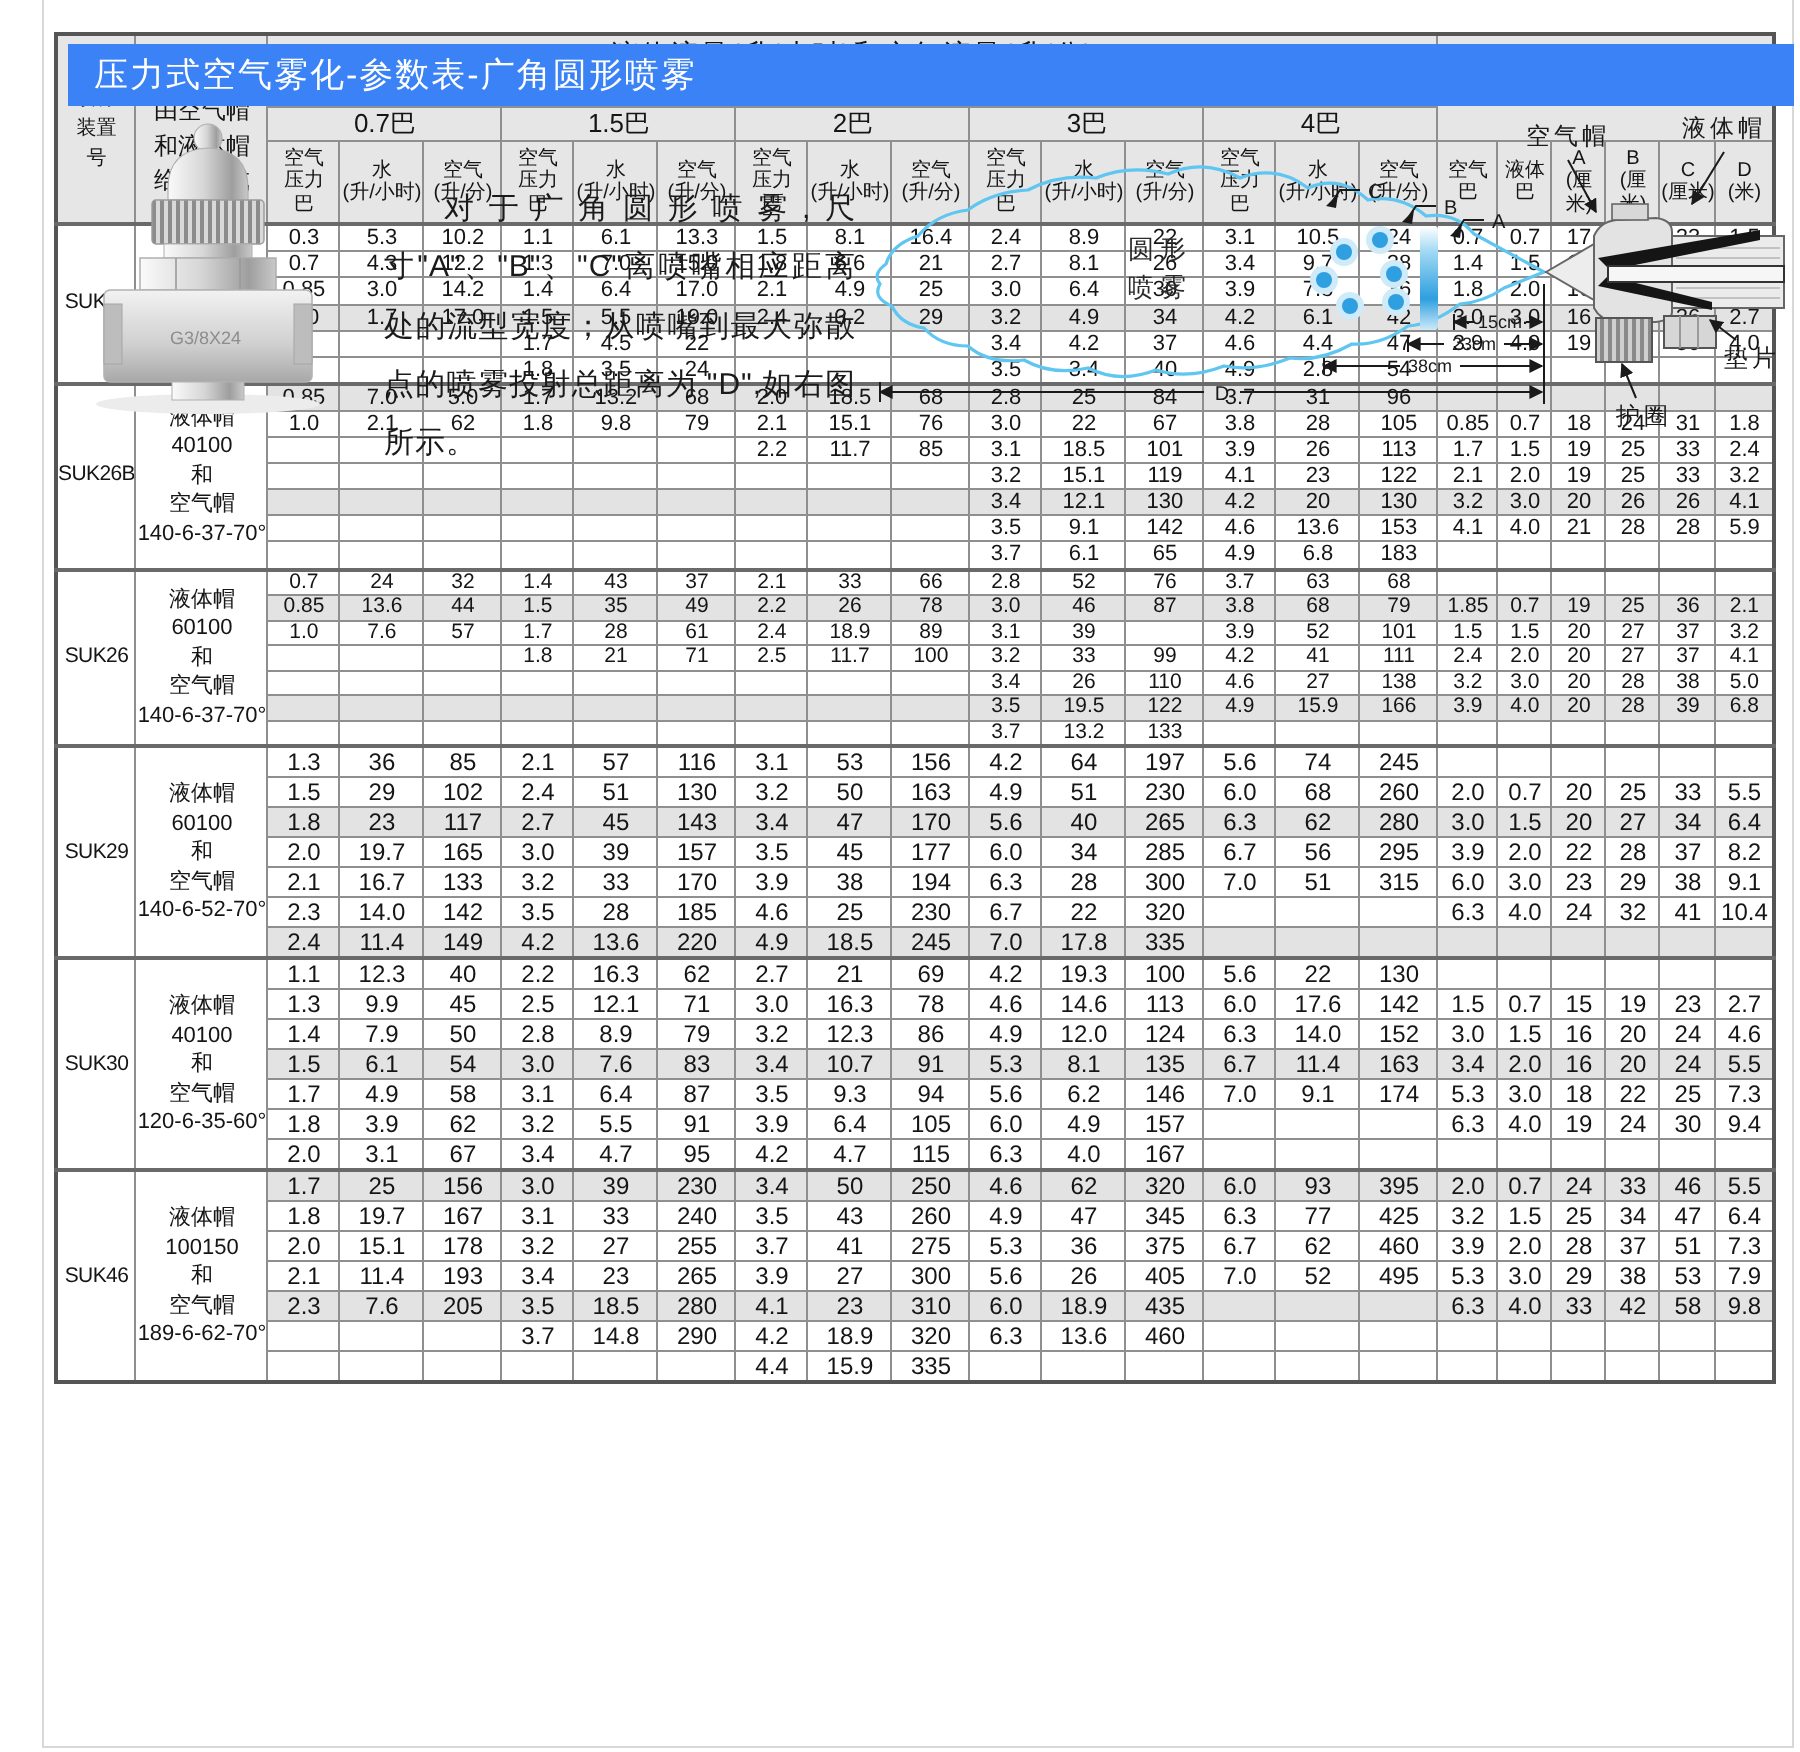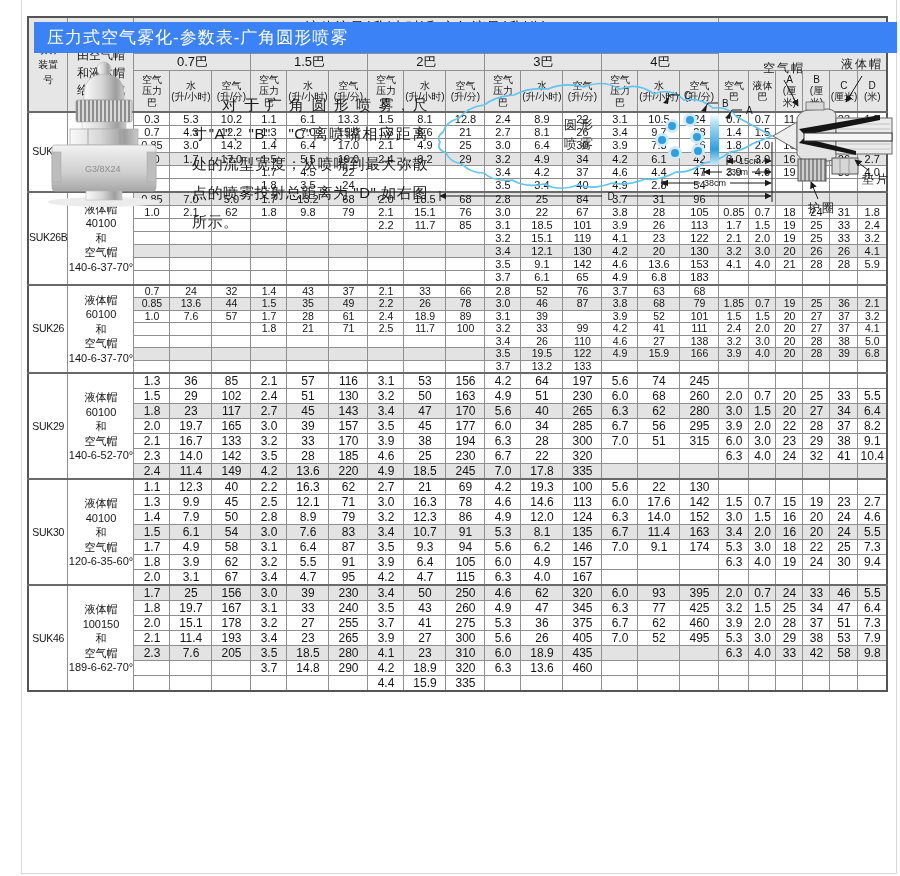--- a/index.html
+++ b/index.html
@@ -310,30 +310,30 @@
 空气帽
 67-6-20-70°</th>
         <td>0.3</td>
         <td>5.3</td>
         <td>10.2</td>
         <td>1.1</td>
         <td>6.1</td>
         <td>13.3</td>
         <td>1.5</td>
         <td>8.1</td>
-        <td>12.8</td>
+        <td>16.4</td>
         <td>2.4</td>
         <td>8.9</td>
         <td>22</td>
         <td>3.1</td>
         <td>10.5</td>
         <td>24</td>
         <td>0.7</td>
         <td>0.7</td>
-        <td>11</td>
+        <td>17</td>
         <td>18</td>
         <td>23</td>
         <td>1.5</td>
       </tr>
       <tr class="rh13">
         <td>0.7</td>
         <td>4.3</td>
         <td>12.2</td>
         <td>1.3</td>
         <td>7.0</td>

